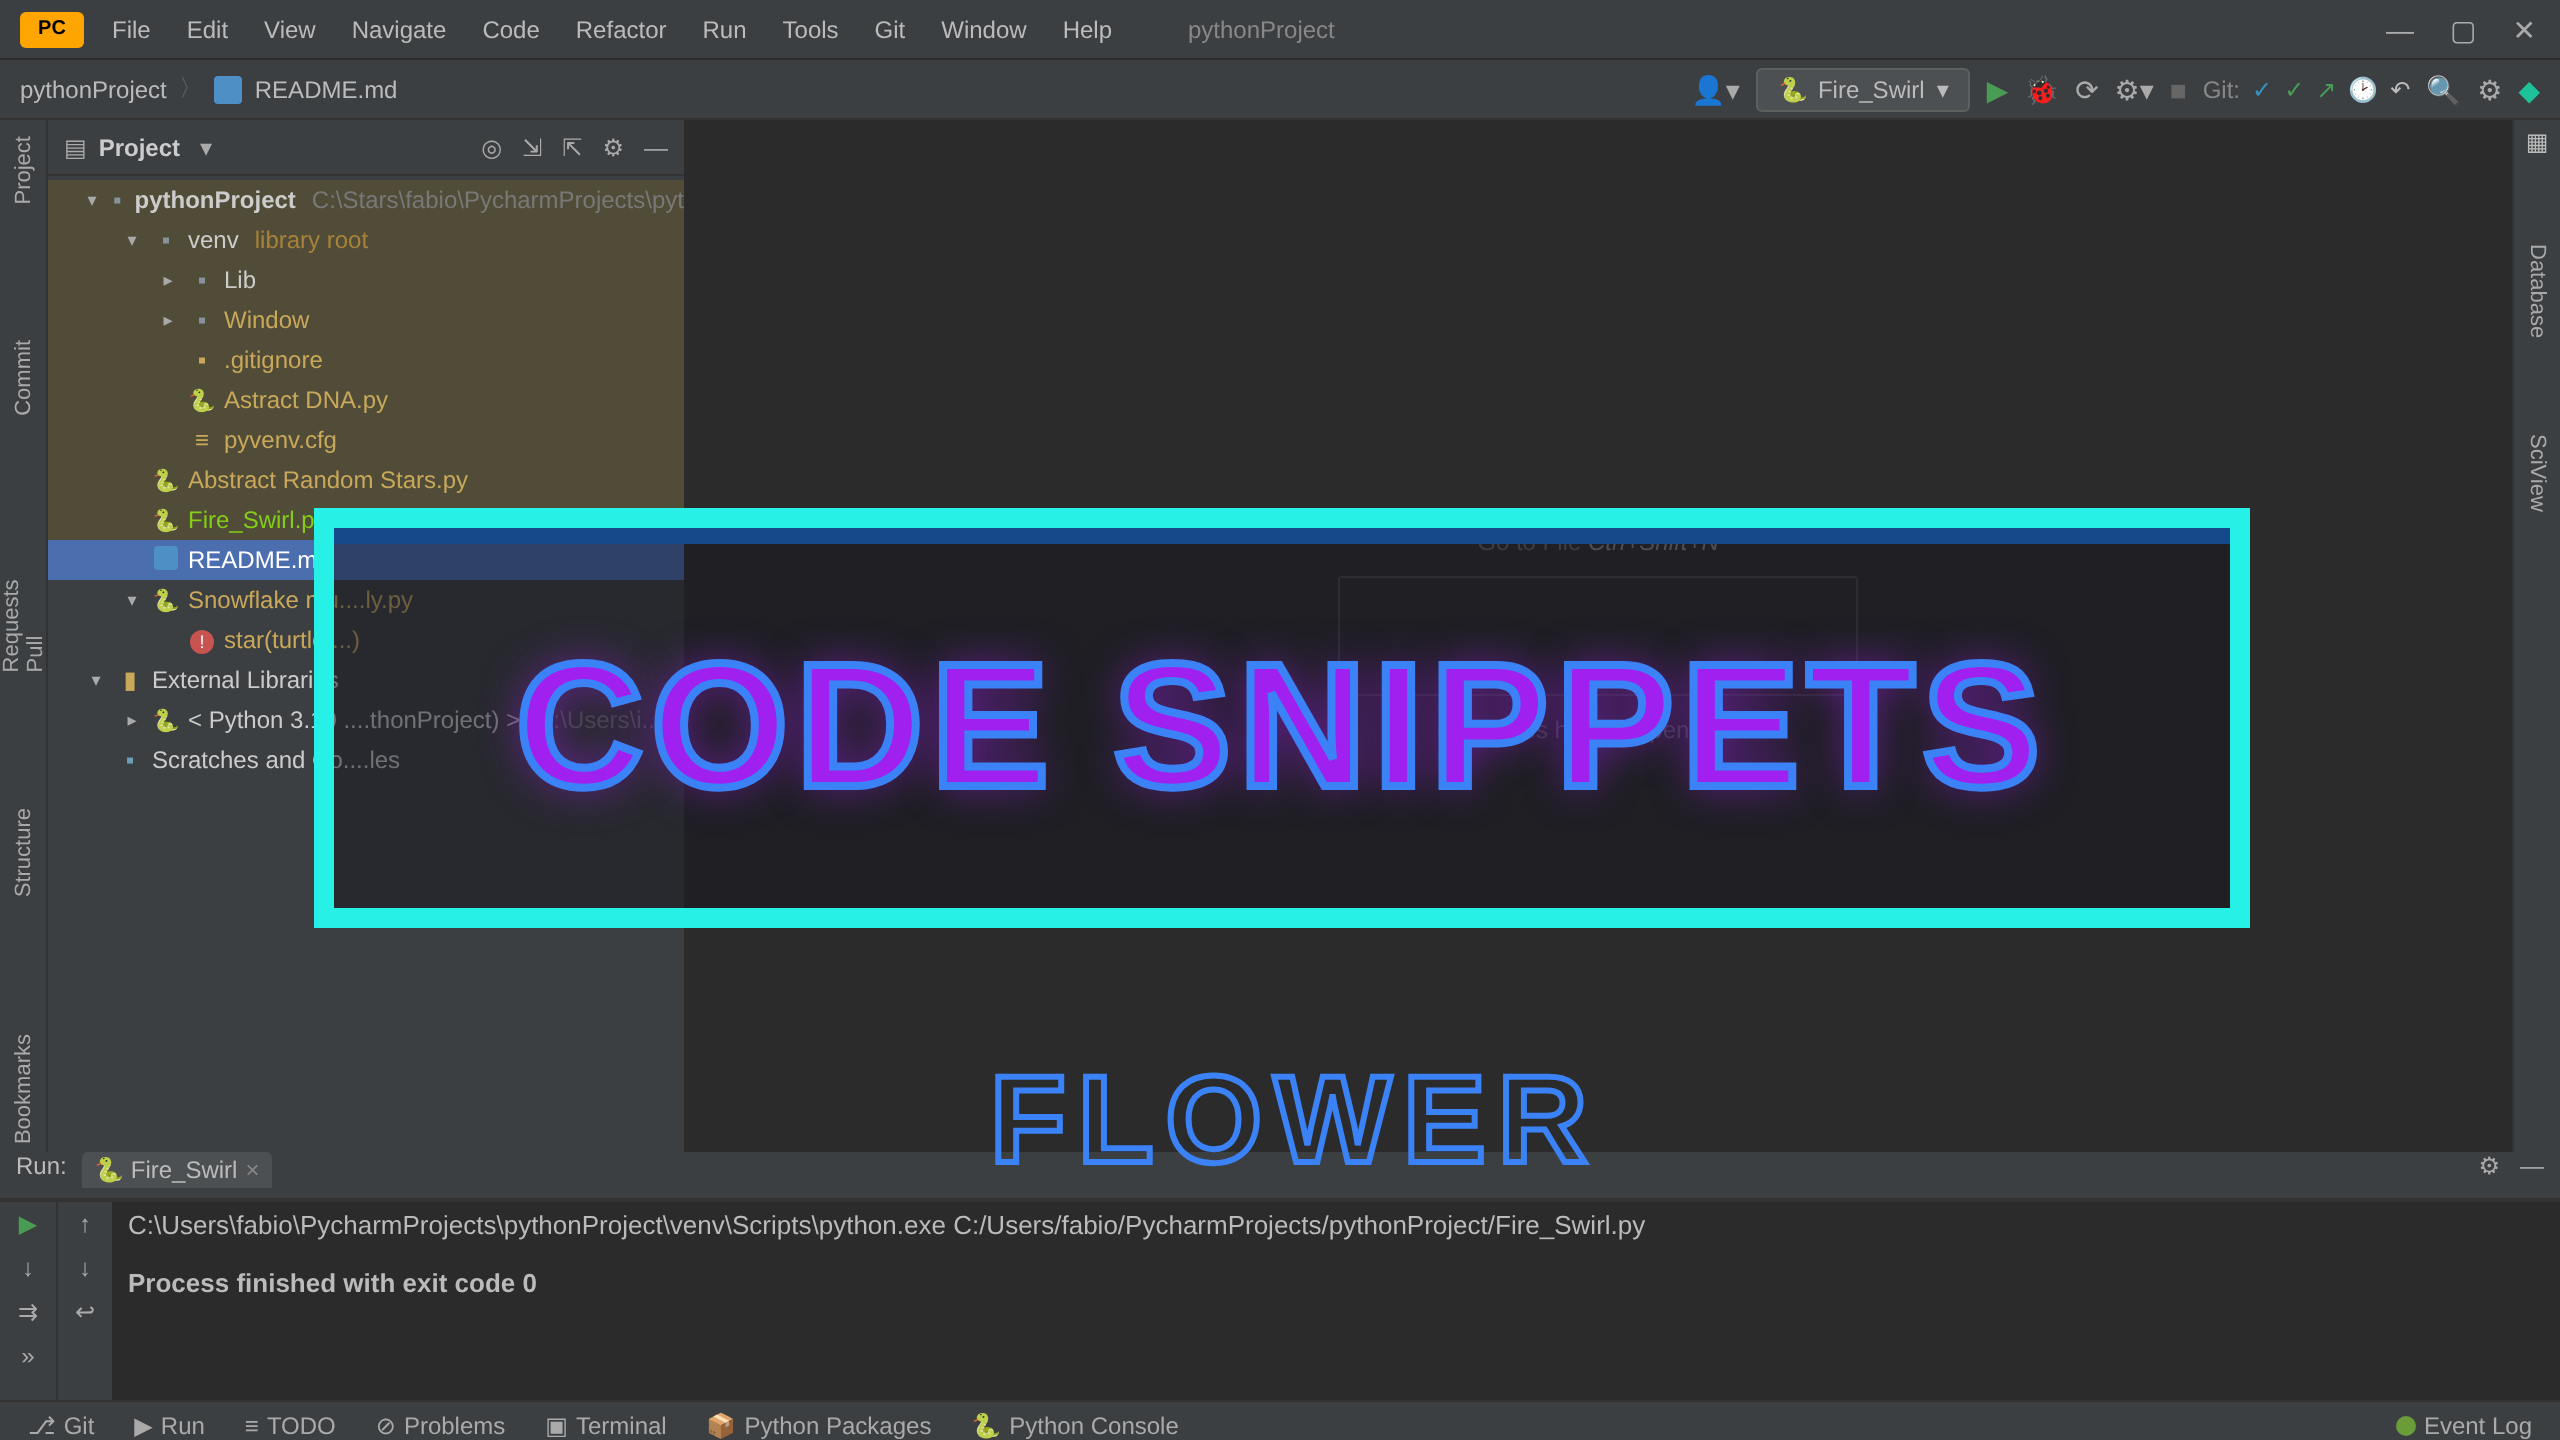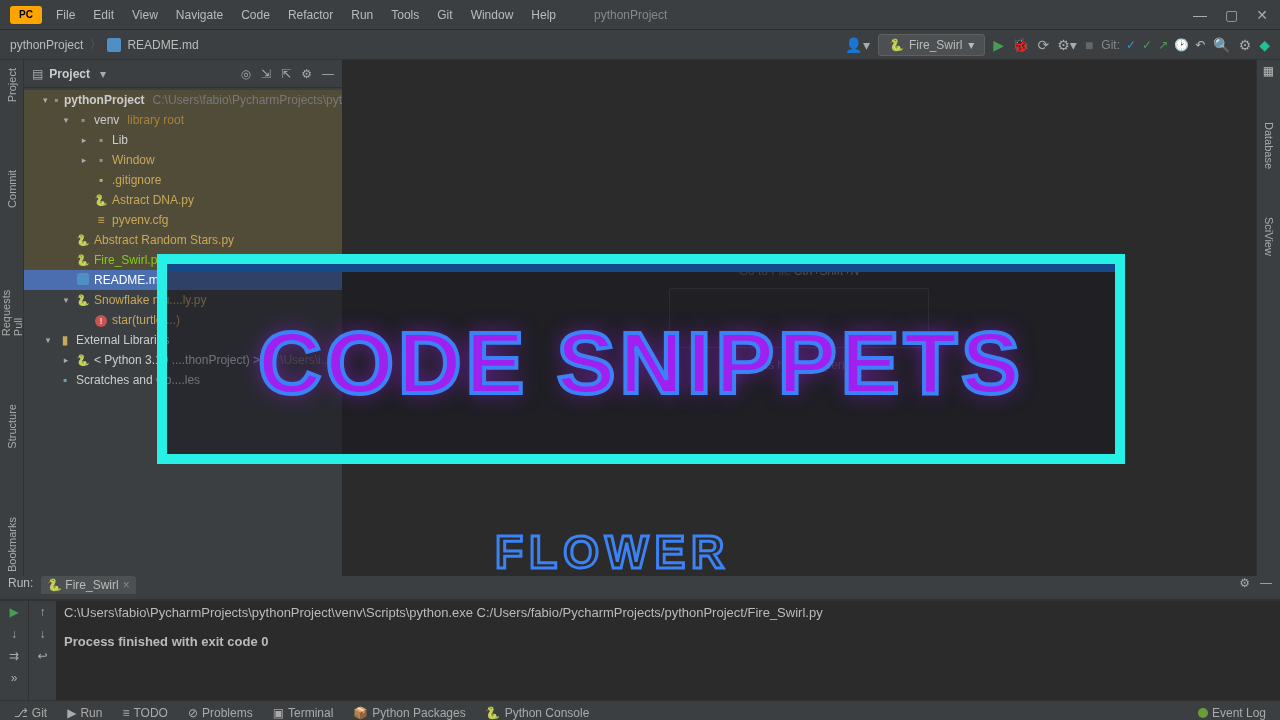--- a/index.html
+++ b/index.html
@@ -79,21 +79,21 @@
 
 .bottombar { height: 24px; background: #3c3f41; border-top: 1px solid #323232; display: flex; align-items: center; padding: 0 6px; gap: 4px; }
 .bb-item { display: flex; align-items: center; gap: 4px; padding: 2px 8px; cursor: pointer; color: #aaa; }
 .bb-item .i { font-size: 12px; }
 .bb-right { margin-left: auto; display: flex; align-items: center; gap: 8px; }
 .event-dot { width: 10px; height: 10px; background: #6b9c3a; border-radius: 50%; display: inline-block; }
 
 .overlay1 { position: absolute; left: 157px; top: 254px; width: 968px; height: 210px; border: 10px solid #27f0e6; background: rgba(20,20,30,0.5); display: flex; align-items: center; justify-content: center; z-index: 100; }
 .overlay1-inner { border-top: 8px solid #144a8a; width: 100%; height: 100%; display: flex; align-items: center; justify-content: center; }
 .neon-text { font-size: 88px; font-weight: 900; letter-spacing: 4px; font-family: 'Arial Black', sans-serif; color: #a020f0; -webkit-text-stroke: 4px #3b82f6; text-shadow: 0 0 20px rgba(160,32,240,0.6); }
-.overlay2 { position: absolute; left: 495px; top: 525px; font-size: 46px; font-weight: 900; letter-spacing: 6px; font-family: 'Arial Black', sans-serif; color: transparent; -webkit-text-stroke: 3px #3b82f6; z-index: 100; }
+.overlay2 { position: absolute; left: 495px; top: 525px; font-size: 62px; font-weight: 900; letter-spacing: 6px; font-family: 'Arial Black', sans-serif; color: transparent; -webkit-text-stroke: 3px #3b82f6; z-index: 100; }
 </style>
 </head>
 <body>
 
 <div class="titlebar">
   <div class="logo">PC</div>
   <div class="menu">
     <span class="menu-item">File</span>
     <span class="menu-item">Edit</span>
     <span class="menu-item">View</span>
@@ -167,21 +167,21 @@
         <span>⇱</span>
         <span>⚙</span>
         <span>—</span>
       </div>
     </div>
     <div class="tree">
       <div class="tree-row yel ind-1">
         <span class="arrow">▾</span>
           <span class="icn folder-ico">▪</span>
         <span class="txt" style="font-weight:bold">pythonProject</span>
-        <span class="hint">C:\Users\fabio\PycharmProjects\pyt</span>
+        <span class="hint">C:\Stars\fabio\PycharmProjects\pyt</span>
       </div>
       <div class="tree-row yel ind-2">
         <span class="arrow">▾</span>
           <span class="icn folder-ico">▪</span>
         <span class="txt">venv</span>
         <span class="hint lib">library root</span>
       </div>
       <div class="tree-row yel ind-3">
         <span class="arrow">▸</span>
           <span class="icn folder-ico">▪</span>

